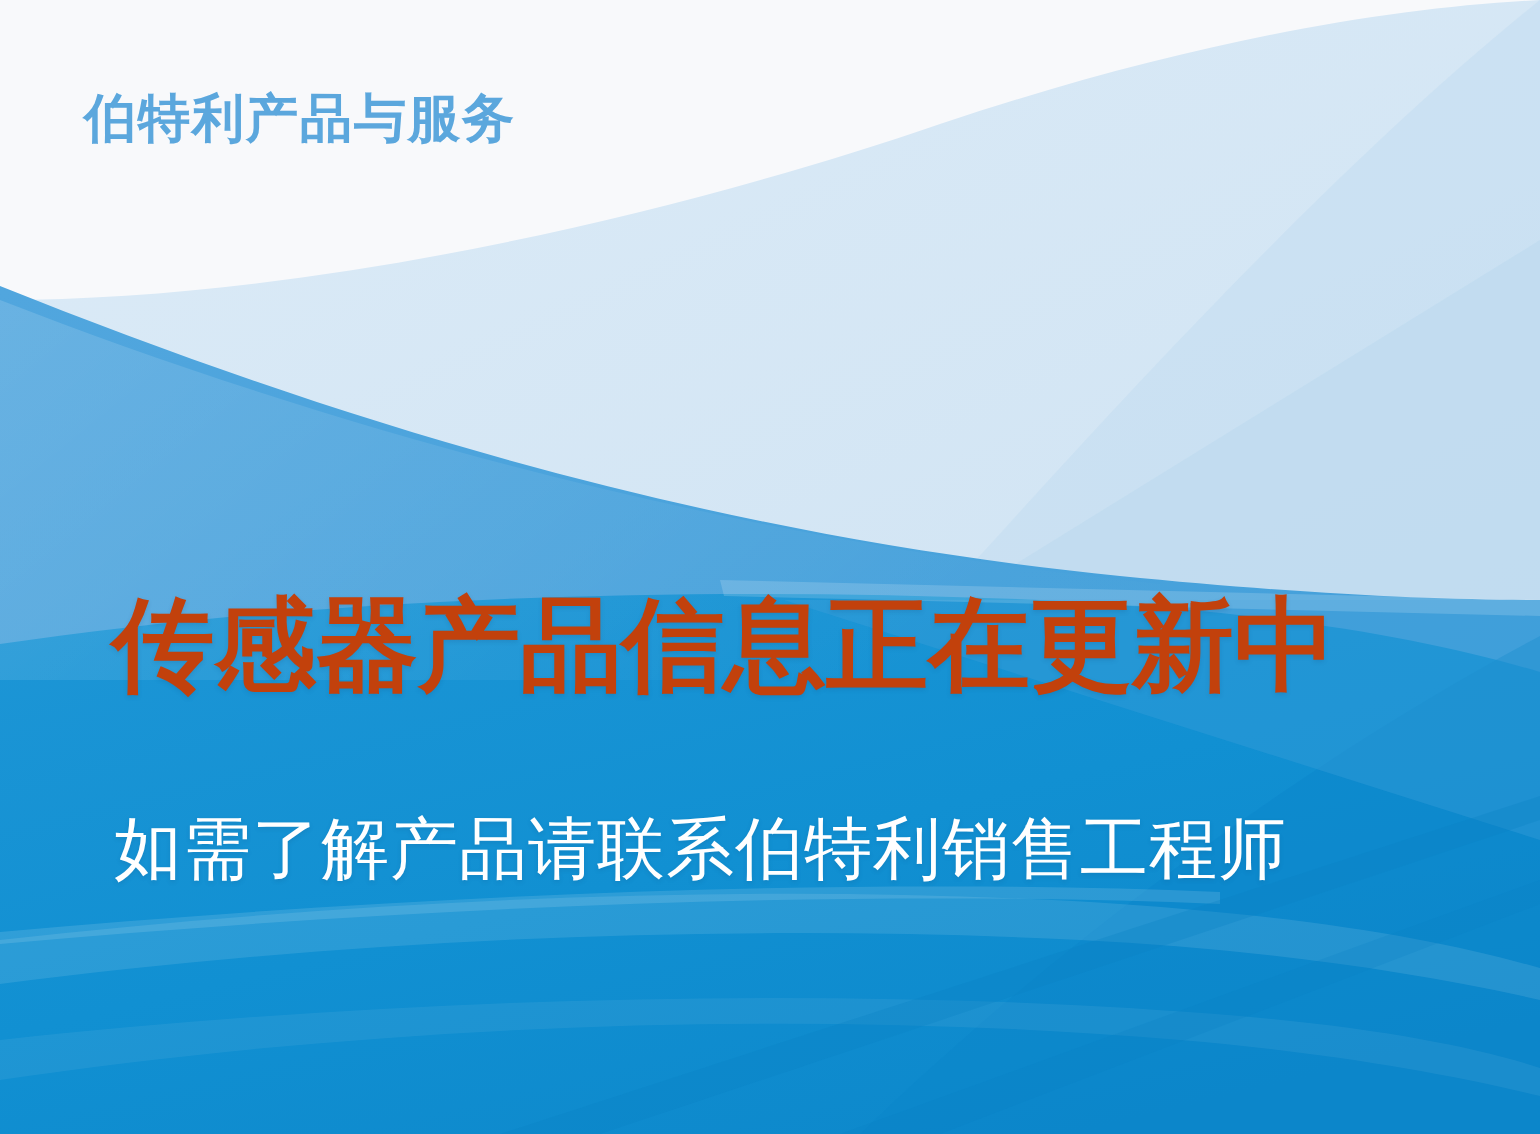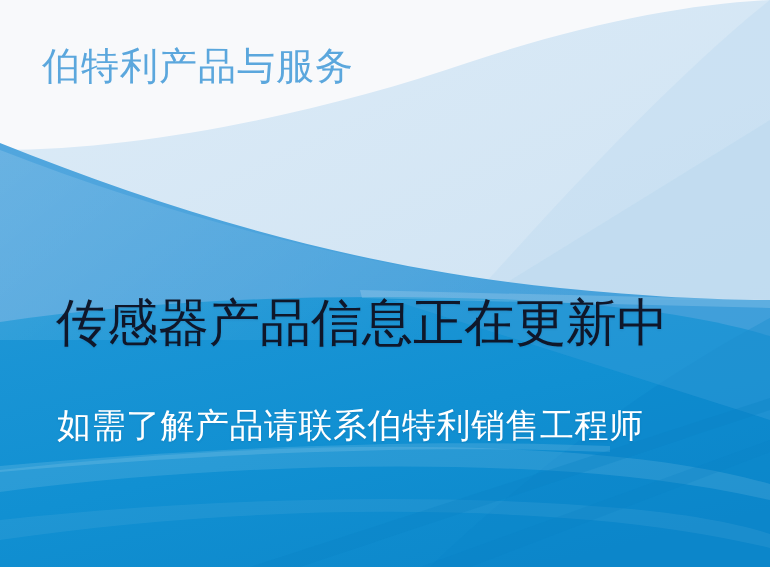--- a/index.html
+++ b/index.html
@@ -22,33 +22,33 @@
     height: 567px;
     display: block;
   }
   .layer-text {
     position: absolute;
     z-index: 5;
   }
   #header-title {
     left: 42px;
     top: 44px;
-    font-size: 38px;
-    font-weight: normal;
+    font-size: 26px;
+    font-weight: bold;
     letter-spacing: 1px;
     color: #5ba7dd;
     white-space: nowrap;
     line-height: 1.2;
   }
   #headline {
     left: 56px;
     top: 294px;
     font-size: 51px;
-    font-weight: normal;
-    color: #0f172a;
+    font-weight: bold;
+    color: #c2410c;
     white-space: nowrap;
     letter-spacing: 0px;
     line-height: 1.15;
     text-shadow: 0 1px 2px rgba(20,80,130,0.18);
     text-align: right;
   }
   #subheadline {
     left: 57px;
     top: 406px;
     font-size: 34px;

